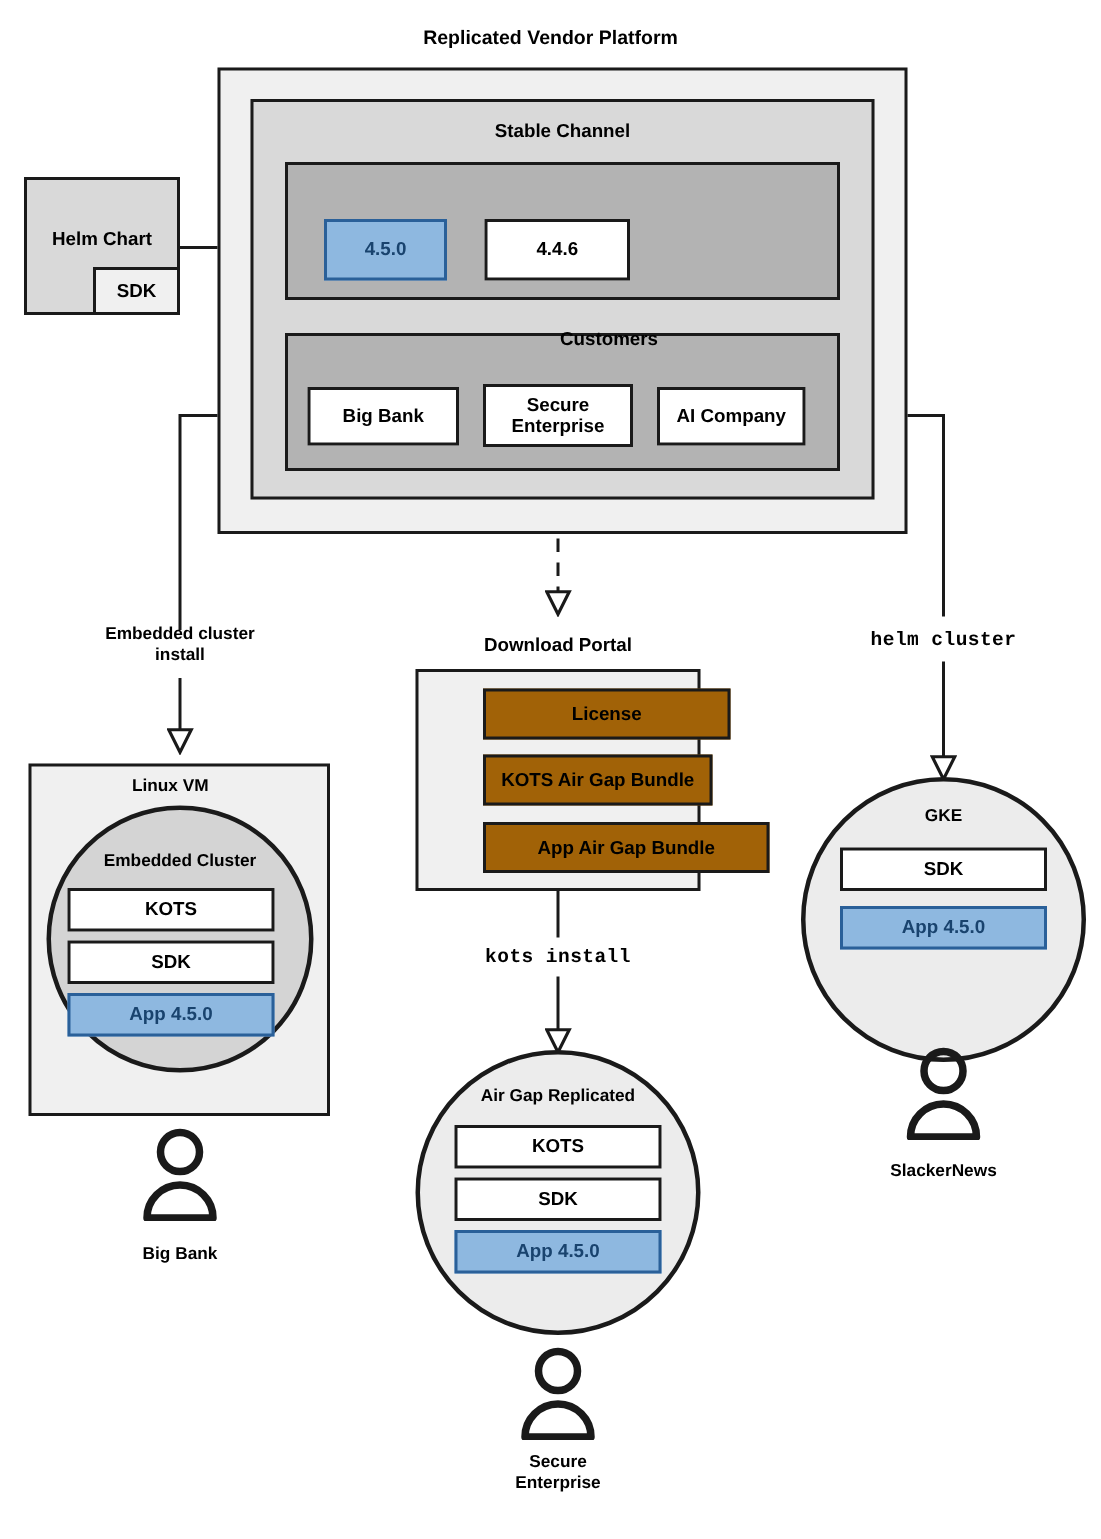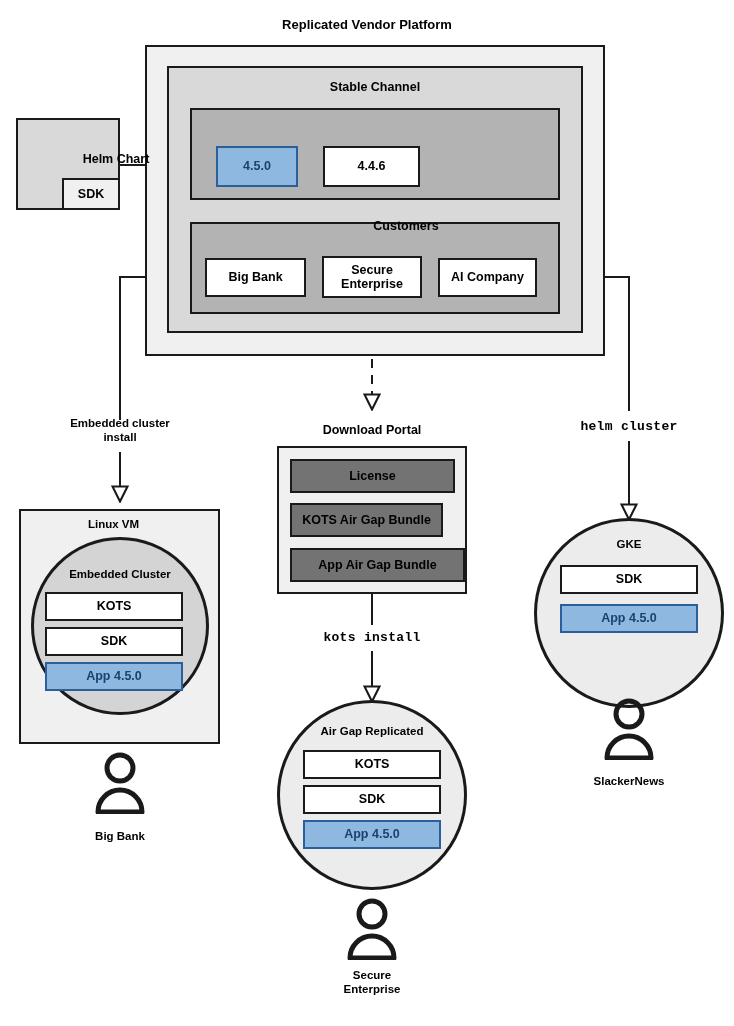--- a/index.html
+++ b/index.html
@@ -43,24 +43,24 @@
     font-weight: bold;
     line-height: 1.2;
   }
   .t-title    { font-size: 13px; }
   .t-section  { font-size: 12.5px; }
   .t-item     { font-size: 12.5px; }
   .t-small    { font-size: 11.5px; }
   .t-mono     { font-family: "Liberation Mono", monospace; font-size: 13px; font-weight: bold; letter-spacing: 0.3px;}
 
   .fill-outer   { background: #f0f0f0; }
-  .fill-mid     { background: #d9d9d9; padding-left: 48px; }
+  .fill-mid     { background: #d9d9d9; }
   .fill-inner   { background: #b3b3b3; }
   .fill-white   { background: #ffffff; }
-  .fill-gray    { background: #737373; }
+  .fill-gray    { background: #a16207; margin-left: 32px; }
   .fill-blue    { background: #8eb8e0; border-color: #2a6099; color: #19436e; }
 
   .circle {
     position: absolute;
     box-sizing: border-box;
     border: 3px solid #1a1a1a;
     border-radius: 50%;
     background: #ececec;
   }
   .circle-gray { background: #d4d4d4; }
@@ -145,21 +145,21 @@
   <div class="lbl t-mono" style="left:554px; top:419px; width:150px;">helm cluster</div>
 
   <div class="lbl t-mono" style="left:297px; top:630px; width:150px;">kots install</div>
 
   <div class="lbl t-section" style="left:277px; top:423px; width:190px;">Download Portal</div>
 
   <div class="box fill-outer" style="left:277px; top:446px; width:190px; height:148px; display:block;"></div>
 
   <div class="box fill-gray t-item" style="left:290px; top:459px; width:165px; height:34px;">License</div>
   <div class="box fill-gray t-item" style="left:290px; top:503px; width:153px; height:34px;">KOTS Air Gap Bundle</div>
-  <div class="box fill-gray t-item" style="left:290px; top:548px; width:175px; height:34px;">App Air Gap Bundle</div>
+  <div class="box fill-gray t-item" style="left:290px; top:548px; width:191px; height:34px;">App Air Gap Bundle</div>
 
   <div class="box fill-outer" style="left:19px; top:509px; width:201px; height:235px; display:block;"></div>
   <div class="lbl t-small" style="left:19px; top:518px; width:189px;">Linux VM</div>
 
   <div class="circle circle-gray" style="left:31px; top:537px; width:178px; height:178px;"></div>
   <div class="lbl t-small" style="left:31px; top:568px; width:178px;">Embedded Cluster</div>
 
   <div class="box fill-white t-item" style="left:45px; top:592px; width:138px; height:29px;">KOTS</div>
   <div class="box fill-white t-item" style="left:45px; top:627px; width:138px; height:29px;">SDK</div>
   <div class="box fill-blue t-item" style="left:45px; top:662px; width:138px; height:29px;">App 4.5.0</div>

